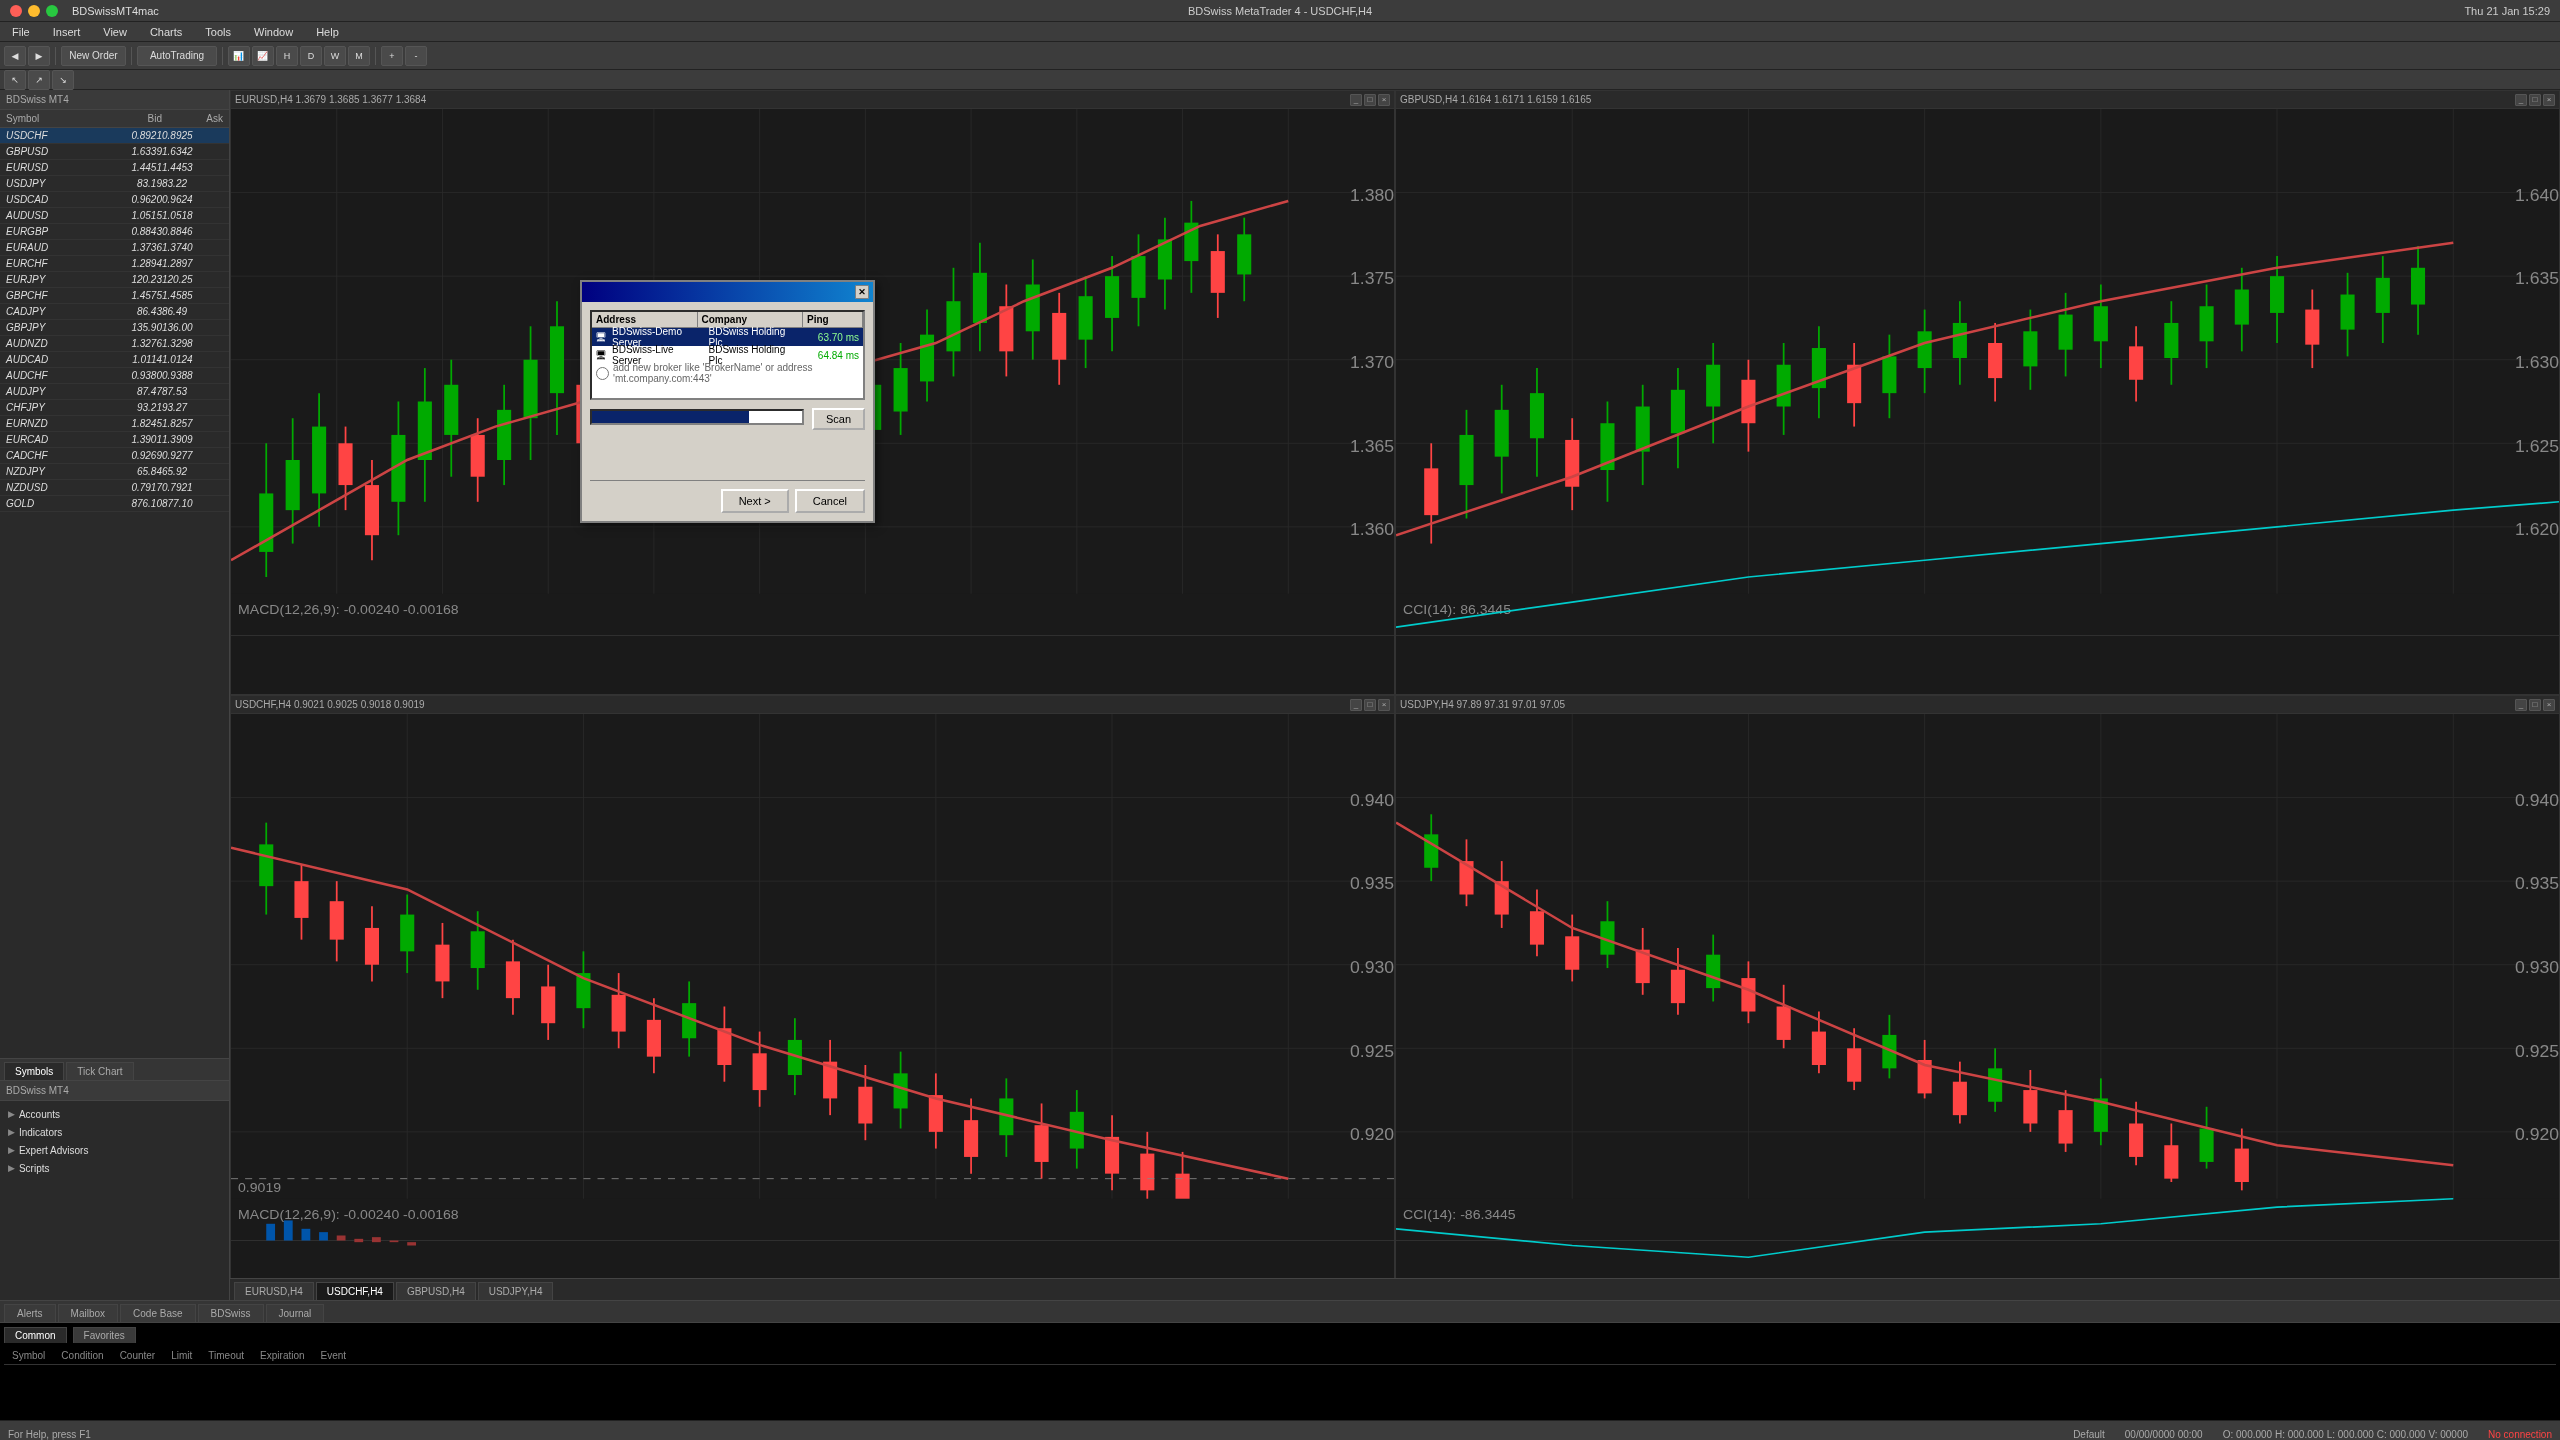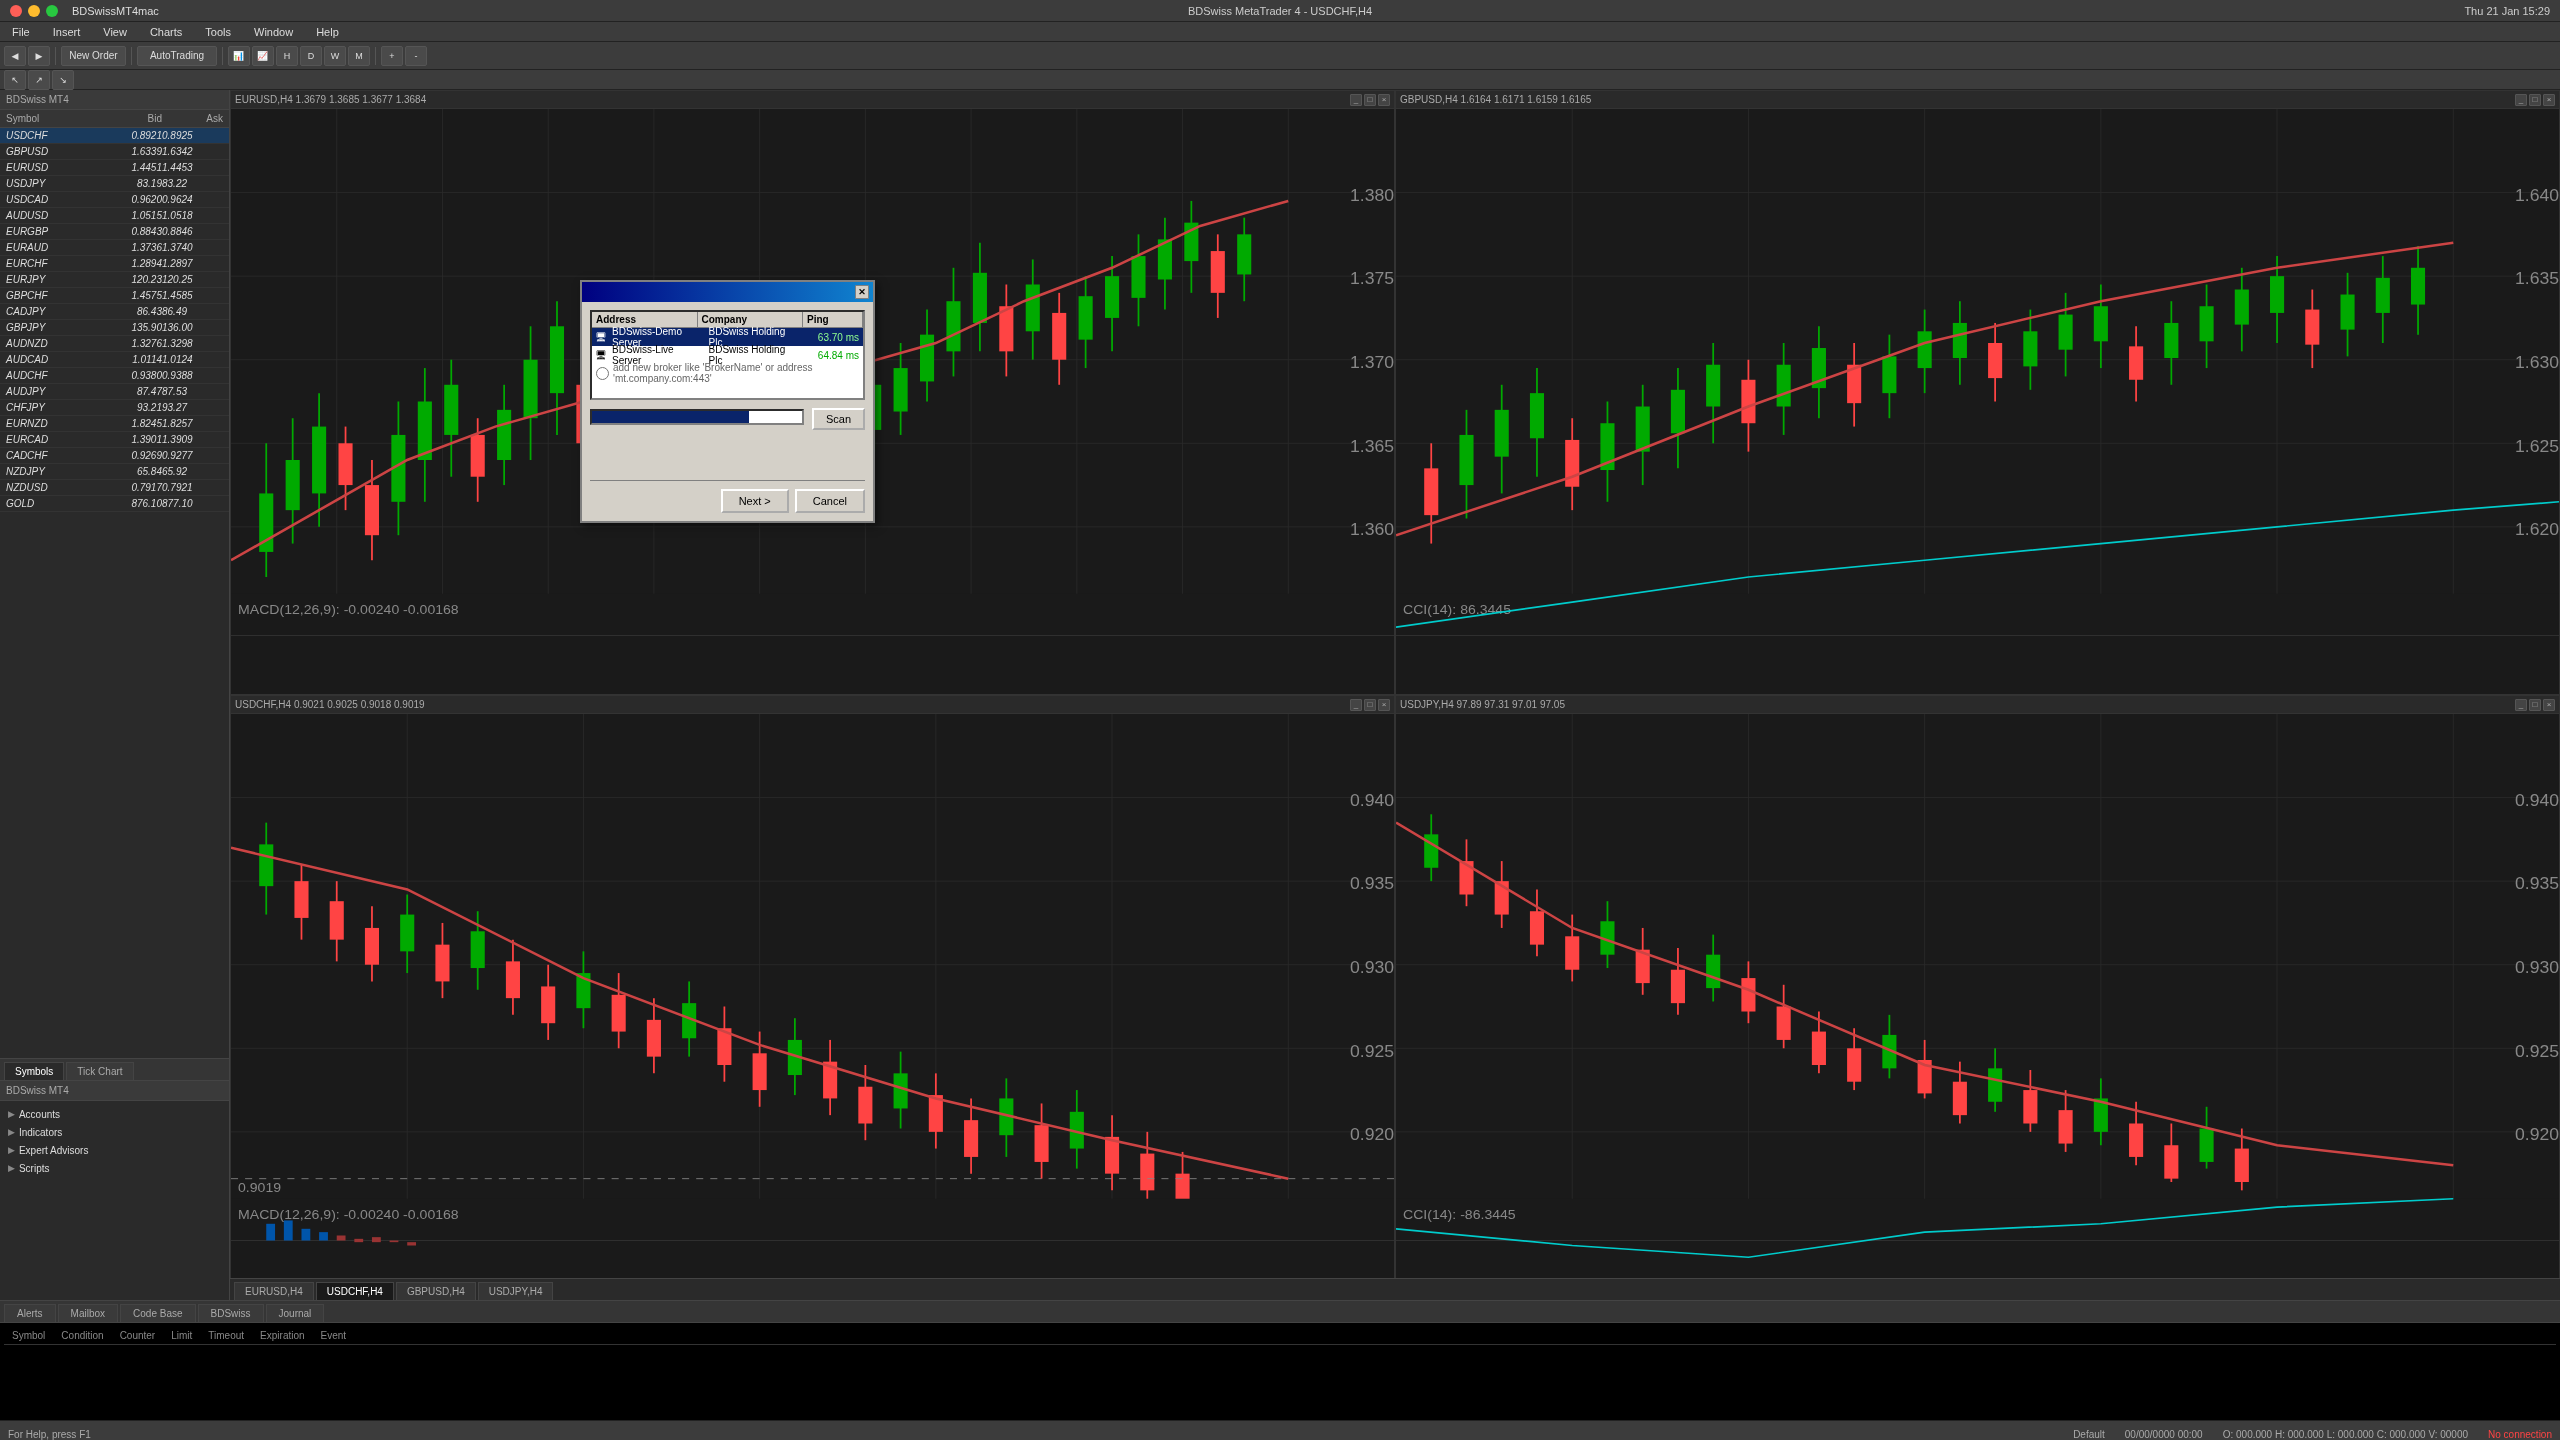--- a/index.html
+++ b/index.html
@@ -1199,20 +1199,24 @@
 
 <div class="bottom-panel">
   <div class="bottom-tabs">
     <div class="bottom-tab">Alerts</div>
     <div class="bottom-tab">Mailbox</div>
     <div class="bottom-tab">Code Base</div>
     <div class="bottom-tab">BDSwiss</div>
     <div class="bottom-tab">Journal</div>
   </div>
   <div class="bottom-content">
+    <div style="display:flex; margin-bottom:4px; gap:4px;">
+      <div class="bottom-tab active" style="font-size:10px; padding:2px 10px;">Common</div>
+      <div class="bottom-tab" style="font-size:10px; padding:2px 10px;">Favorites</div>
+    </div>
     <div class="bottom-columns">
       <div class="bottom-col">Symbol</div>
       <div class="bottom-col">Condition</div>
       <div class="bottom-col">Counter</div>
       <div class="bottom-col">Limit</div>
       <div class="bottom-col">Timeout</div>
       <div class="bottom-col">Expiration</div>
       <div class="bottom-col">Event</div>
     </div>
   </div>

